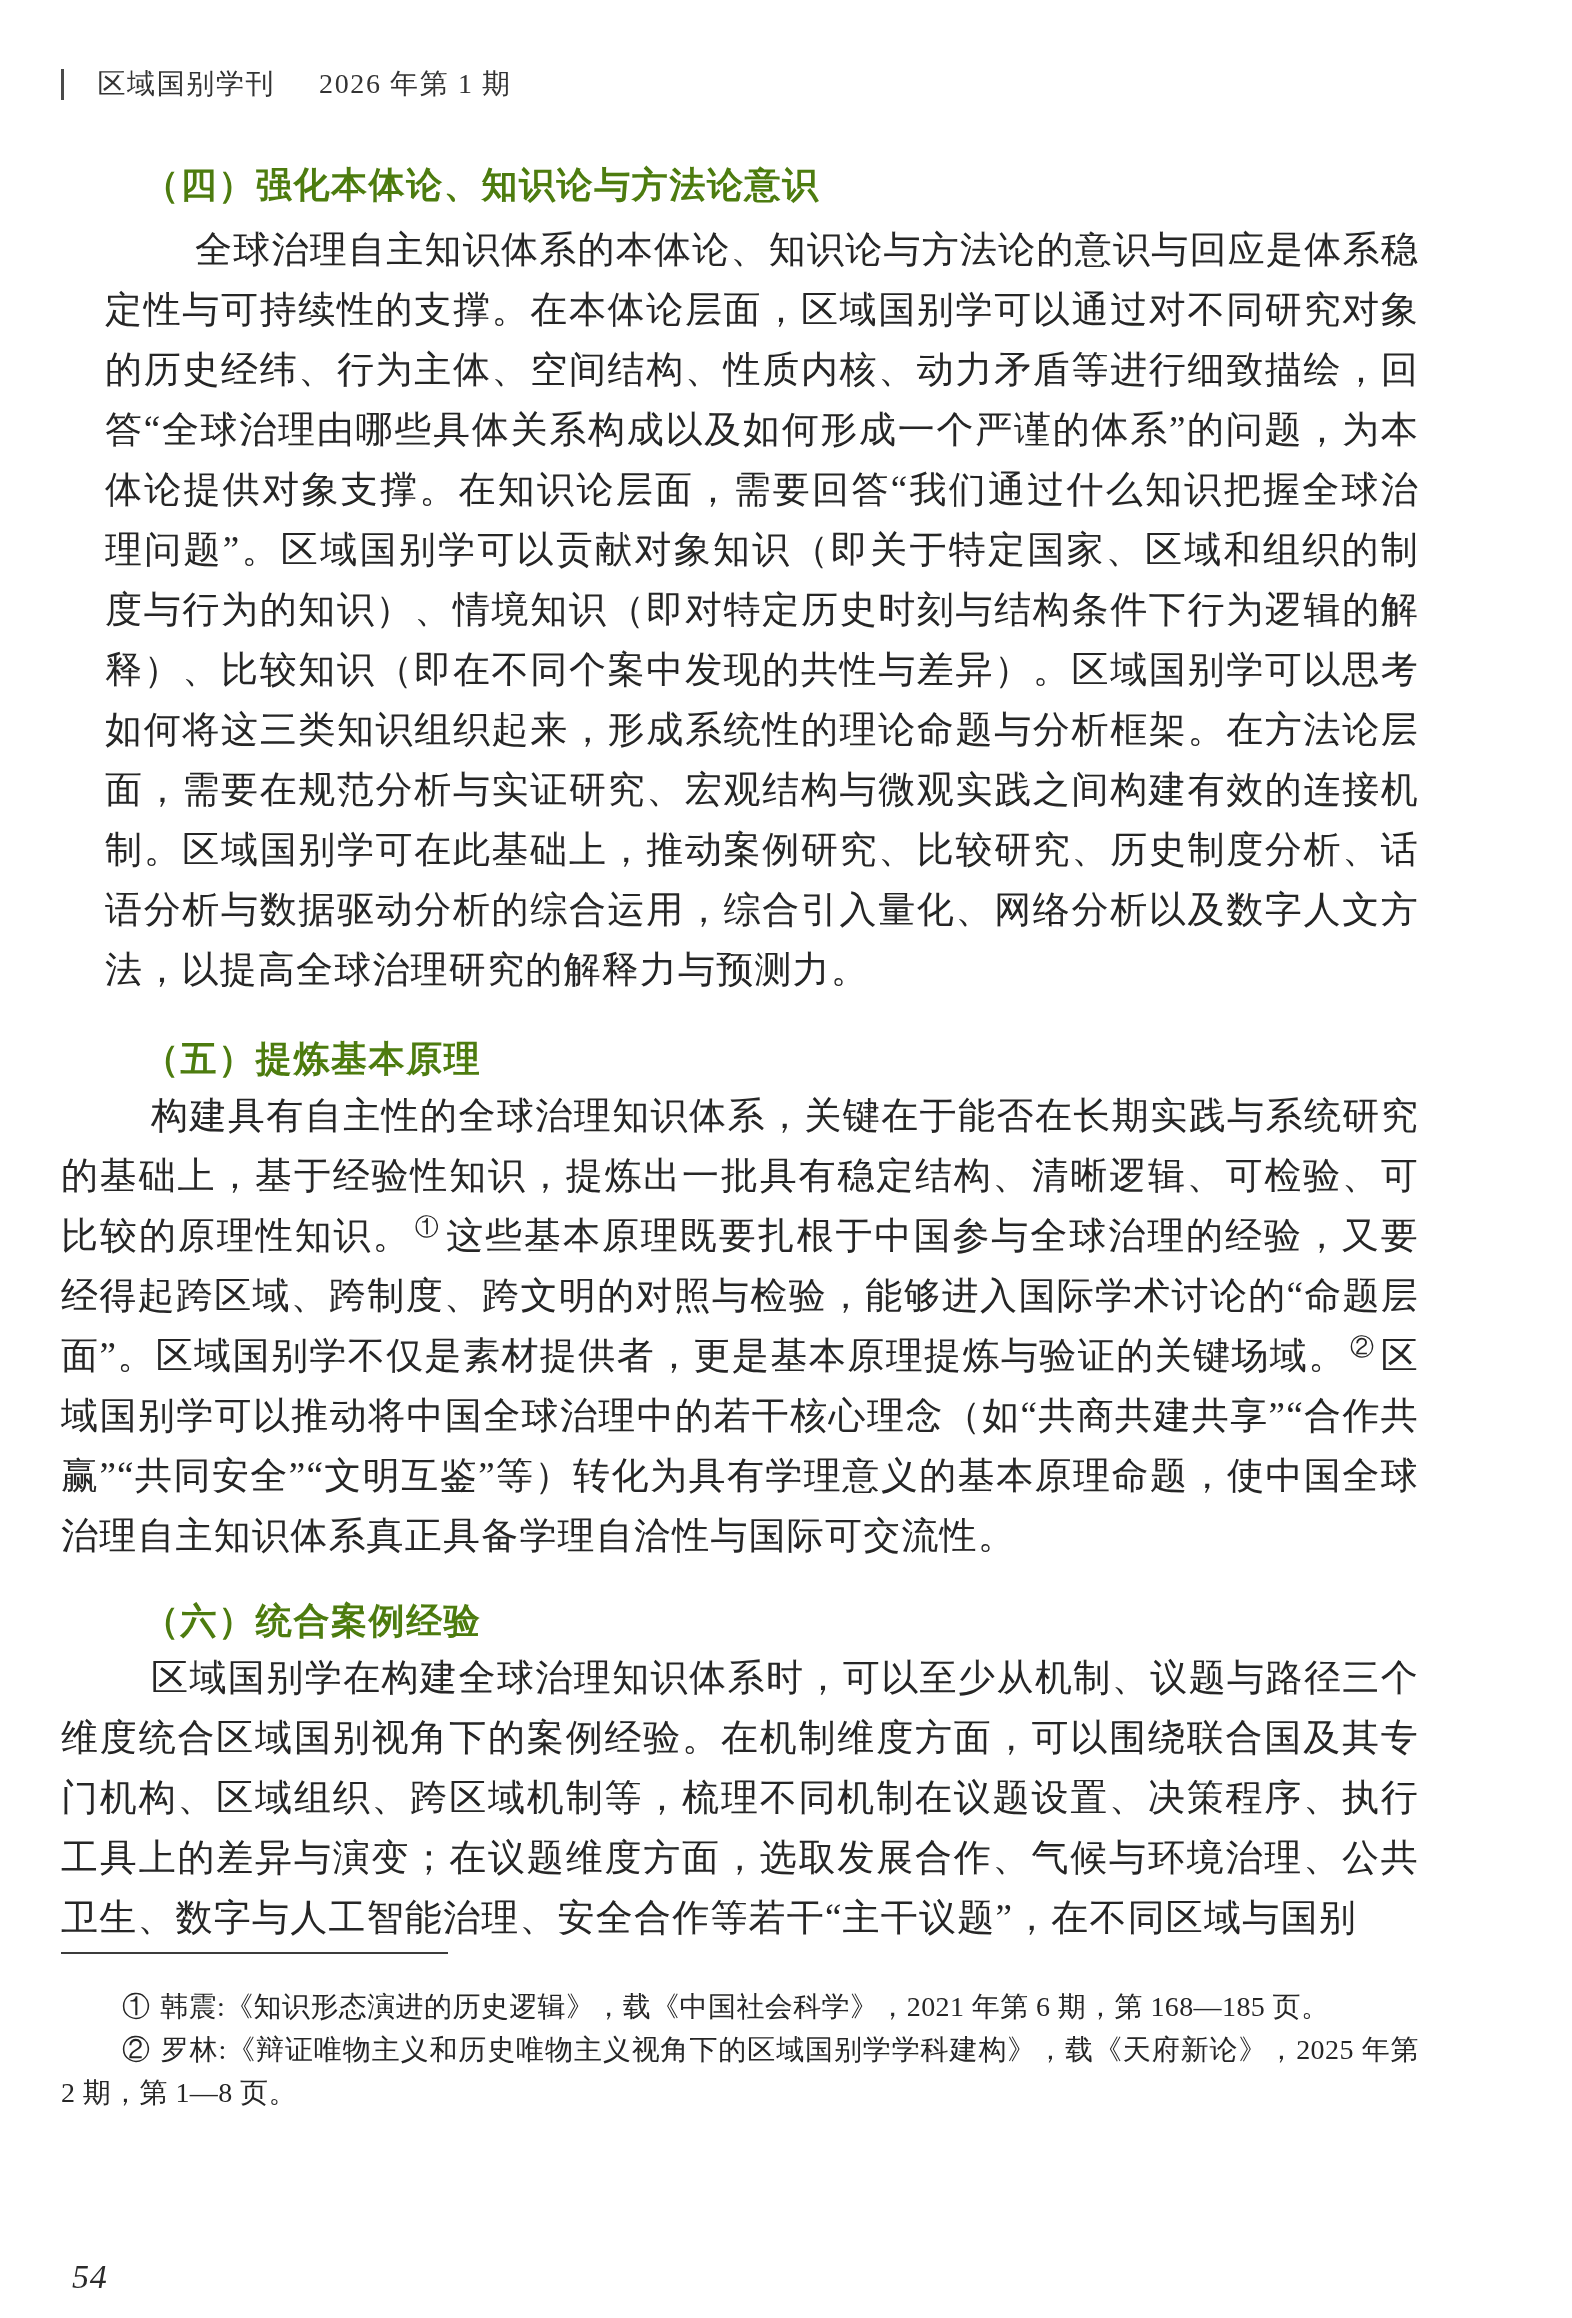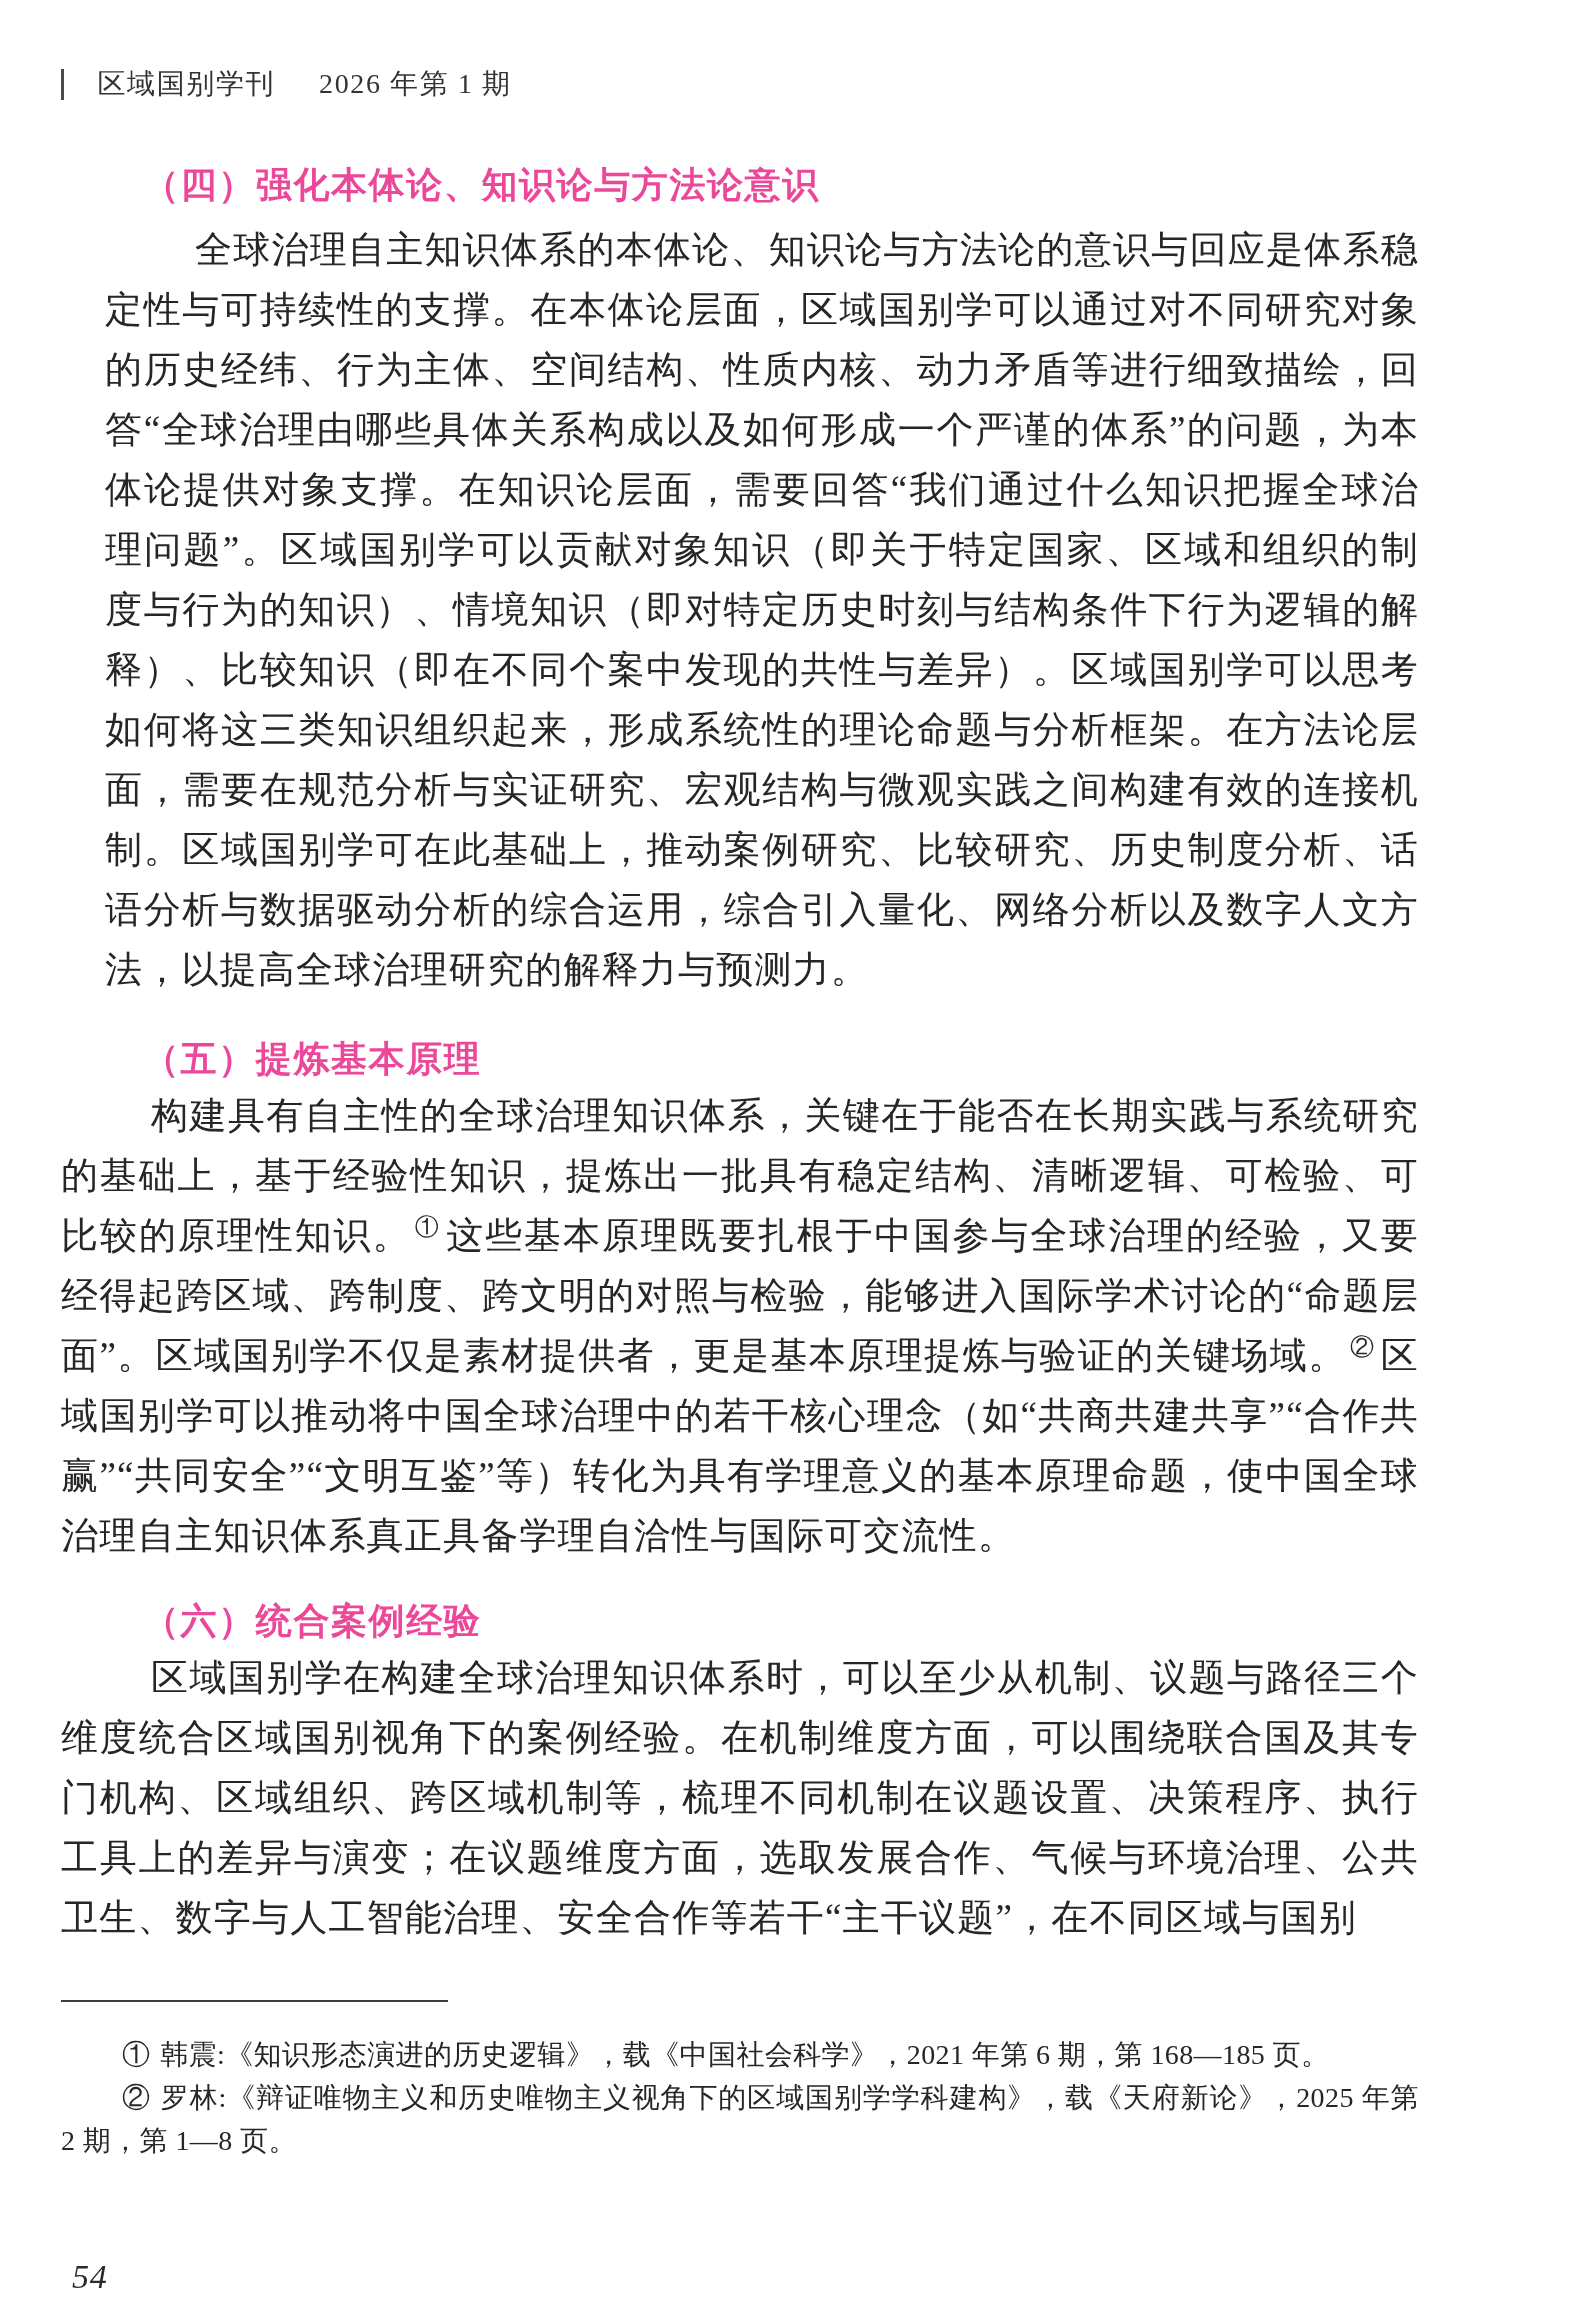--- a/index.html
+++ b/index.html
@@ -36,21 +36,21 @@
     width:1358px;
   }
   .section-heading {
     margin:0;
     padding-left:82px;
     font-family:"Liberation Sans", sans-serif;
     font-weight:bold;
     font-size:36px;
     line-height:49px;
     letter-spacing:1.6px;
-    color:#ec4899;
+    color:#4d7c0f;
   }
   .heading-4 { margin-top:160px; }
   .heading-5 { margin-top:34px; }
   .heading-6 { margin-top:30px; }
 
   .body-para {
     margin:0;
     font-size:37px;
     line-height:60px;
     letter-spacing:1.2px;
@@ -65,21 +65,21 @@
   .fn-ref {
     font-size:24px;
     line-height:0;
     vertical-align:super;
     margin:0 6.6px 0 3.3px;
     letter-spacing:0;
   }
 
   
   .footnotes {
-    position:absolute; top:2000px; left:61px;
+    position:absolute; top:1952px; left:61px;
     width:1358px;
   }
   .fn-rule {
     width:387px; height:0;
     border-top:2.5px solid #3c3c3c;
   }
   .footnote {
     margin:0;
     font-size:28px;
     line-height:43px;

